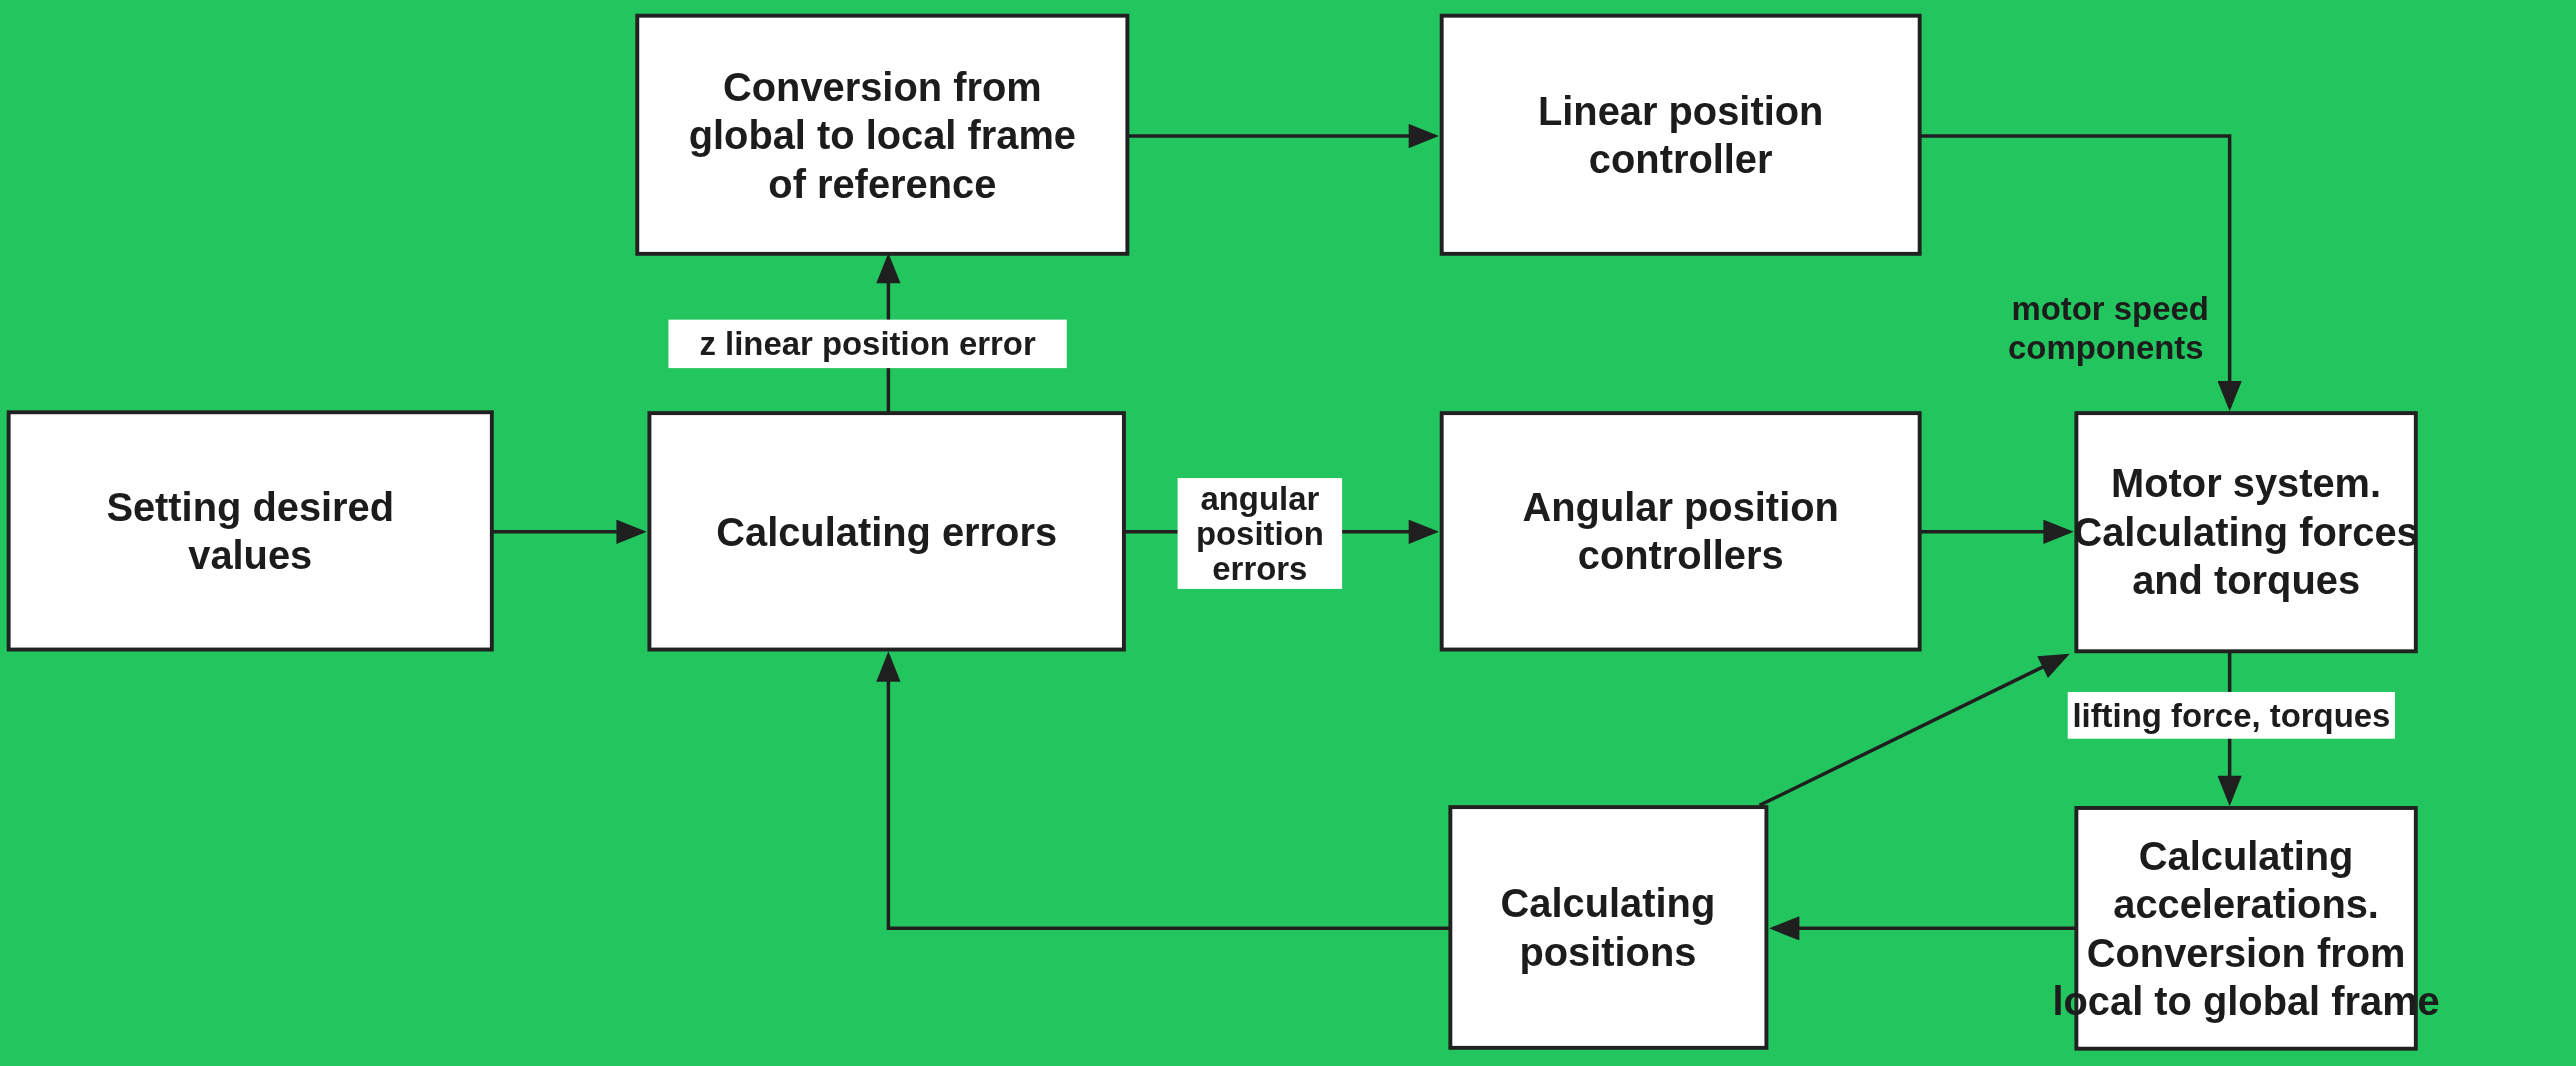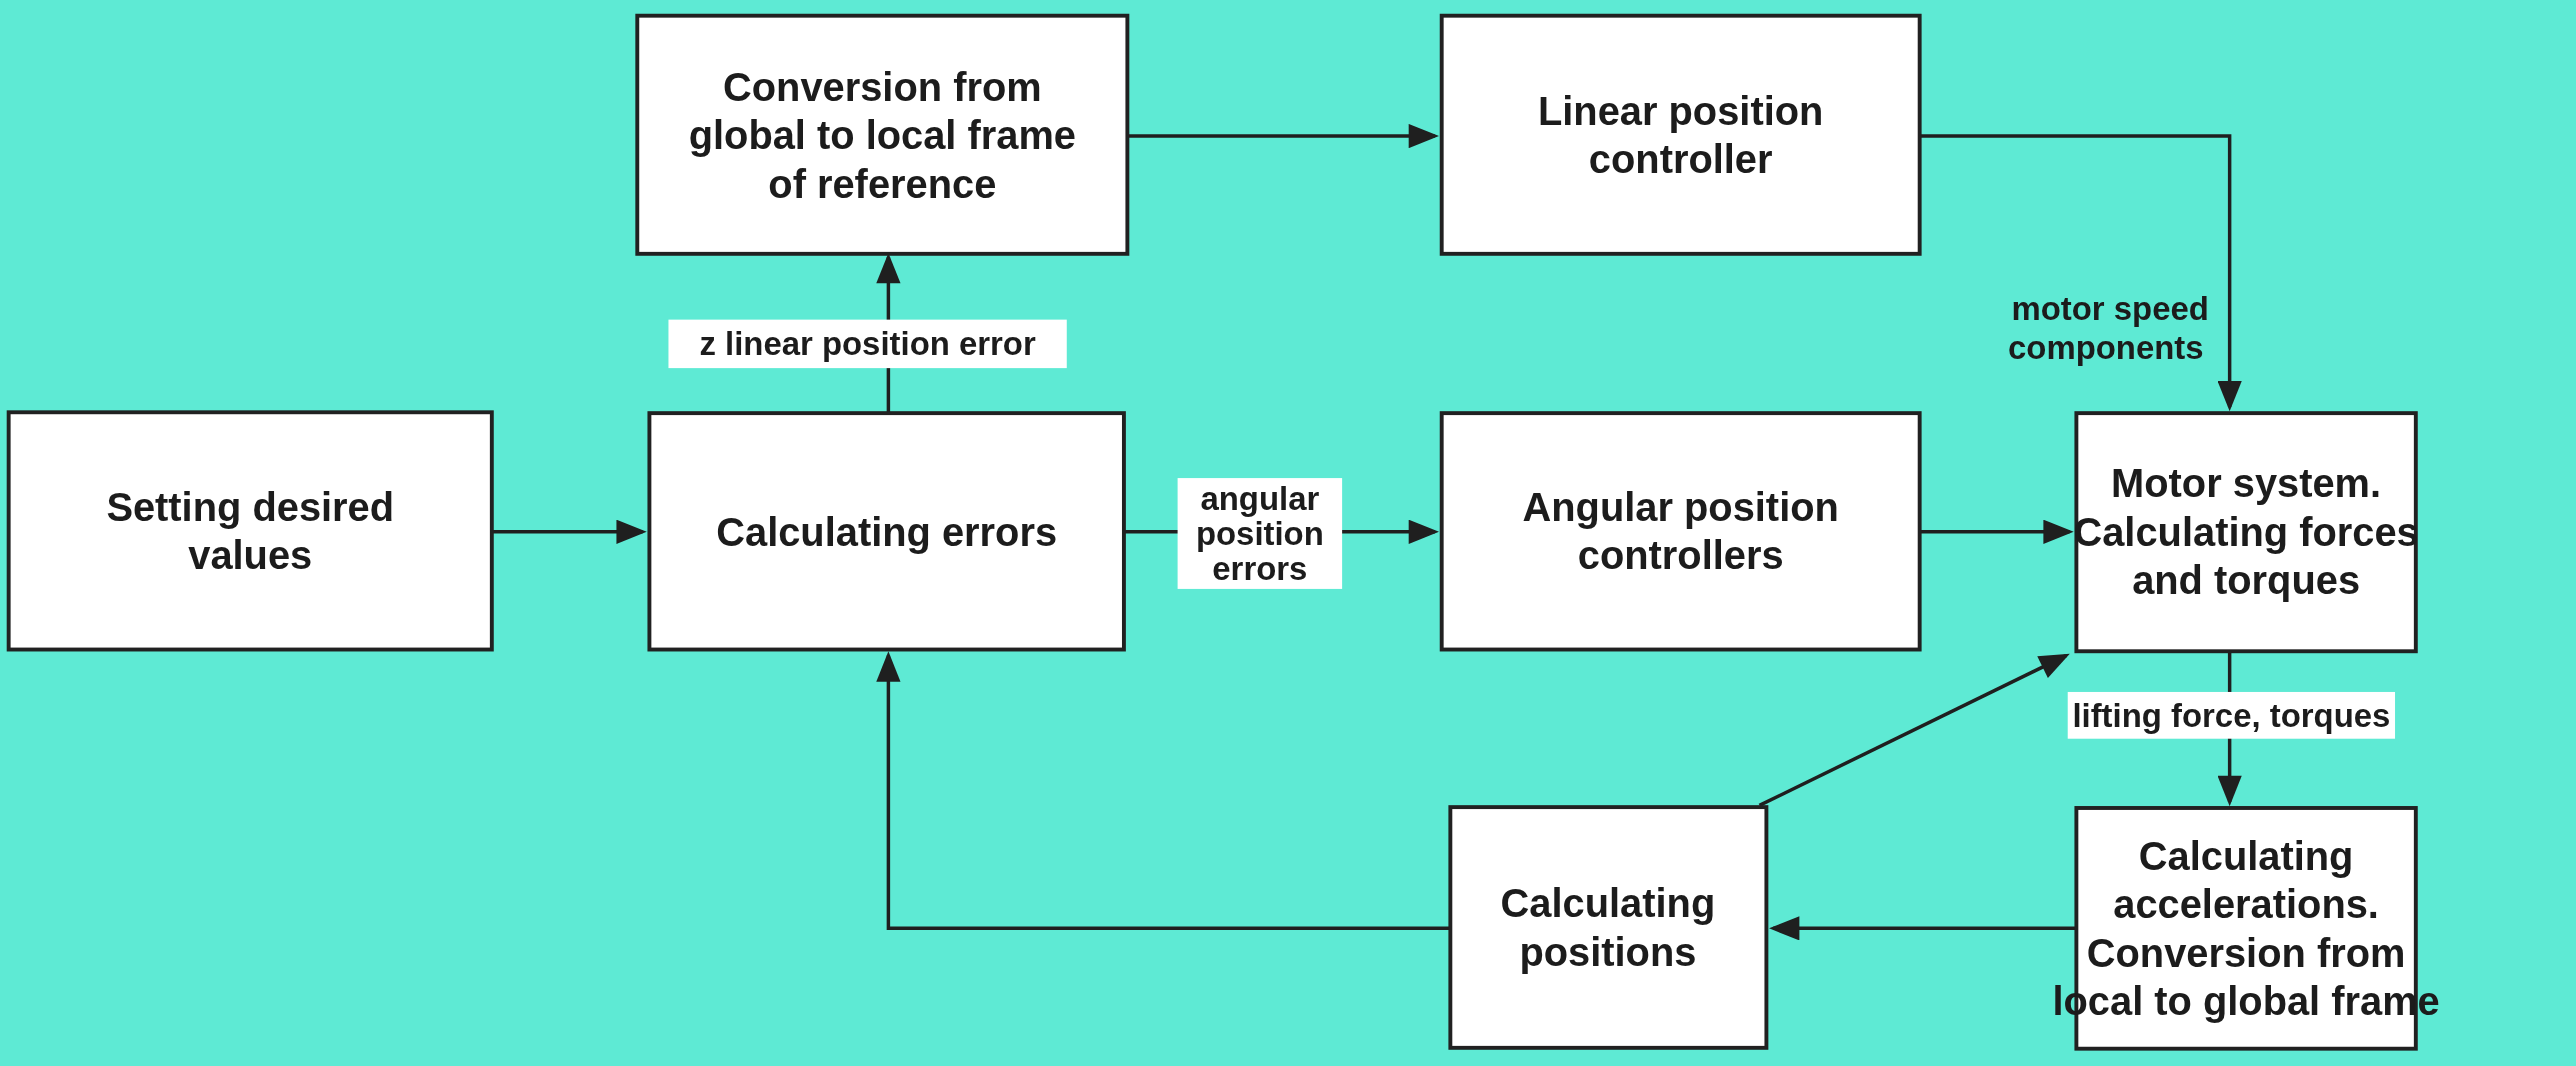--- a/index.html
+++ b/index.html
@@ -3,21 +3,21 @@
 <meta charset="utf-8">
 <style>
   html, body {
     margin: 0;
     padding: 0;
     background: #ffffff;
   }
   .stage {
     width: 2576px;
     height: 1067px;
-    background: #5eead4;
+    background: #22c55e;
     position: relative;
   }
   svg { display: block; }
   .box {
     fill: #ffffff;
     stroke: #212121;
     stroke-width: 4.5px;
   }
   .edge {
     fill: none;

